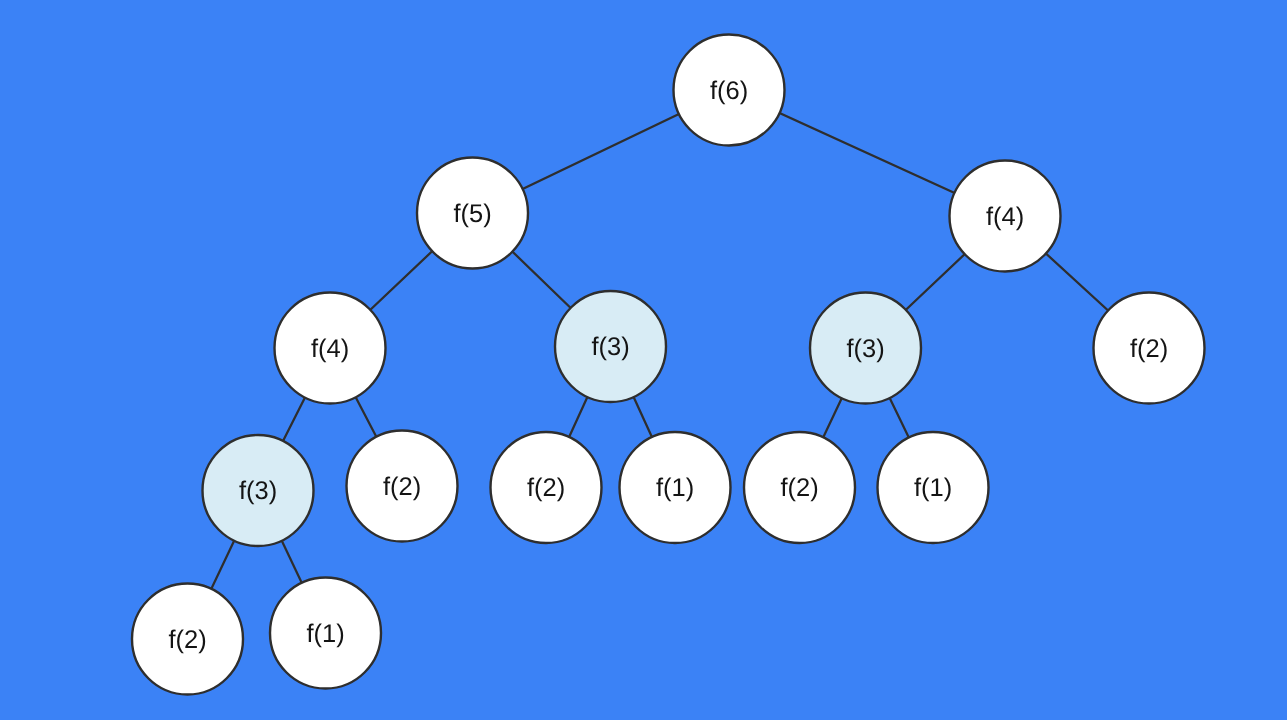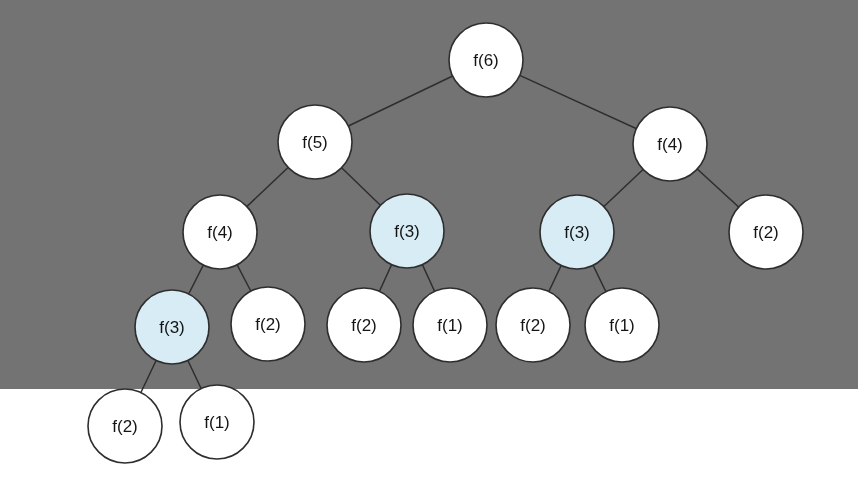--- a/index.html
+++ b/index.html
@@ -7,22 +7,22 @@
     padding: 0;
     background: #ffffff;
     width: 858px;
     height: 480px;
     overflow: hidden;
     font-family: "Liberation Sans", sans-serif;
   }
   .canvas-wrap {
     position: relative;
     width: 858px;
-    height: 389px;
-    background: #737373;
+    height: 480px;
+    background: #3b82f6;
   }
   svg {
     display: block;
   }
   .tree-edge {
     stroke-linecap: round;
   }
   .node-label {
     font-family: "Liberation Sans", sans-serif;
     user-select: none;

